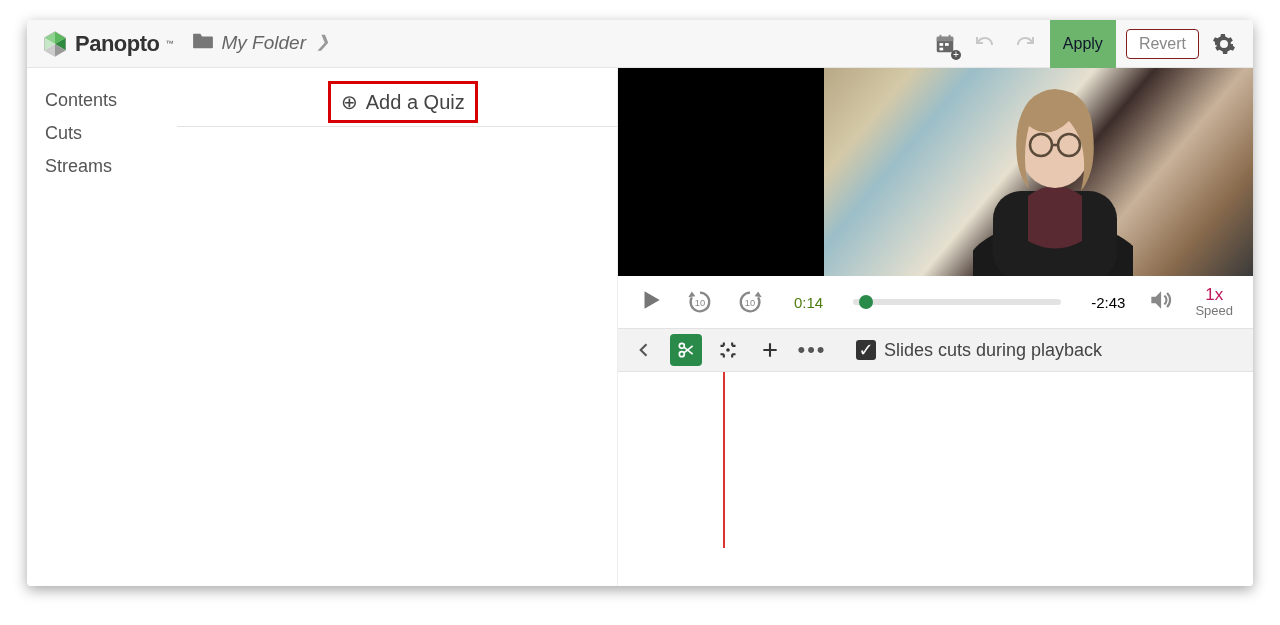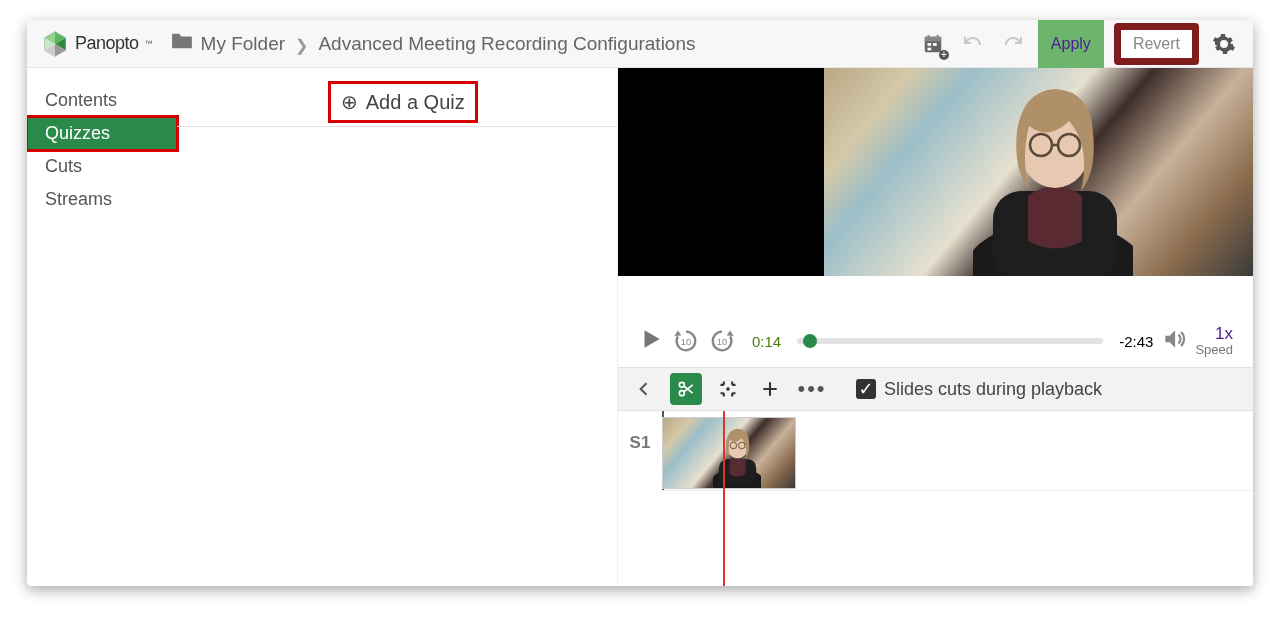--- a/index.html
+++ b/index.html
@@ -20,33 +20,33 @@
   .topbar {
     height: 48px;
     background: #f7f7f7;
     border-bottom: 1px solid #e6e6e6;
     display: flex;
     align-items: center;
     padding: 0 14px;
   }
   .logo { display: flex; align-items: center; gap: 6px; }
   .logo svg { width: 28px; height: 28px; }
-  .logo-text { font-size: 18px; font-weight: 400; color: #333; letter-spacing: -0.5px; }
+  .logo-text { font-size: 22px; font-weight: 700; color: #333; letter-spacing: -0.5px; }
   .logo-tm { font-size: 8px; vertical-align: top; color:#555; }
 
-  .breadcrumb { display:flex; align-items:flex-end; margin-left: 18px; color:#5a5a5a; font-size:19px; }
+  .breadcrumb { display:flex; align-items:flex-start; margin-left: 18px; color:#5a5a5a; font-size:19px;font-style:italic; }
   .breadcrumb .folder-ico { margin-right: 8px; color:#767676;}
   .breadcrumb .sep { margin: 0 10px; color:#999; font-size:16px;}
   .breadcrumb-item { color:#666; }
 
   .top-right { margin-left:auto; display:flex; align-items:center; gap:10px; }
   .icon-btn { width:30px; height:30px; display:flex; align-items:center; justify-content:center; color:#888; cursor:pointer; border-radius:3px;}
   .icon-btn.disabled { color:#c8c8c8; }
-  .apply-btn { background:#6db56d; color:#4c1d95; padding:18px 13px; border-radius:4px; font-size:16px; cursor:pointer;}
-  .revert-btn { background:#fff; border:7px solid #7f1d1d; color:#888; padding:5px 12px; border-radius:4px; font-size:16px; cursor:pointer;}
+  .apply-btn { background:#6db56d; color:#0f172a; padding:18px 13px; border-radius:4px; font-size:16px; cursor:pointer;}
+  .revert-btn { background:#fff; border:1px solid #7f1d1d; color:#888; padding:5px 12px; border-radius:4px; font-size:16px; cursor:pointer;}
   .calendar-add{ position:relative;}
   .calendar-add .plus{ position:absolute; right:-1px; bottom:-1px; font-size:10px; background:#555;color:#fff; border-radius:50%; width:10px;height:10px; line-height:10px; text-align:center;}
 
   
   .body { display:flex; height:calc(100% - 48px); }
 
   
   .sidebar { width:150px; padding-top:16px; }
   .sidebar-item {
     padding: 6px 0 6px 18px;
@@ -82,33 +82,32 @@
   .right-panel { flex:1; display:flex; flex-direction:column; border-left:1px solid #eee;}
   .video-area { height:208px; background:#000; position:relative; display:flex; align-items:stretch;}
   .video-area .video-frame {
     position:absolute;
     left:206px; right:0; top:0; bottom:0;
     background: linear-gradient(130deg, #b8a885 0%, #d4c9a8 15%, #9bbec8 25%, #e6e0cf 45%, #3d2d2a 55%, #c8b29a 70%, #8a6b4d 85%, #3a3a3a 100%);
   }
   .avatar-svg { position:absolute; right:120px; bottom:0; }
 
   .player-bar {
-    height:52px; display:flex; align-items:center; padding:0 20px; gap:8px;
+    height:52px; display:flex; align-items:center; padding:0 20px; gap:22px;
     color:#555;
-    margin-top:39px;
   }
   .play-btn svg{ width:26px;height:26px; fill:#767676;}
   .skip-btn { width:28px; height:28px; position:relative; color:#888;}
   .timecode { color:#4d7c0f; font-size:15px; margin-left:8px;}
   .seek { flex:1; height:6px; background:#e2e2e2; border-radius:3px; position:relative; margin:0 8px;}
   .seek .knob { position:absolute; left:6px; top:-4px; width:14px; height:14px; border-radius:50%; background:#2a8a4a;}
   .duration { color:#000000; font-size:15px;}
   .vol svg { width:26px; height:26px; fill:#888;}
   .speed { text-align:center; color:#777; font-size:13px; line-height:1.1;}
-  .speed .val{ font-size:17px; color:#4c1d95;text-align:right;}
+  .speed .val{ font-size:17px; color:#be185d;}
 
   .timeline-tools {
     height:44px; background:#f2f2f2; border-top:1px solid #e2e2e2; border-bottom:1px solid #e2e2e2;
     display:flex; align-items:center; padding:0 10px; gap:10px; color:#555;
   }
   .tool { width:32px; height:32px; display:flex; align-items:center; justify-content:center; border-radius:4px; cursor:pointer; color:#444;}
   .tool.cut { background:#2a8a4a; color:#fff;}
   .tool svg { width:20px; height:20px; }
   .more-dots{ font-size:22px; letter-spacing:2px; color:#555;}
   .preview-check{ display:flex; align-items:center; gap:8px; margin-left:18px; font-size:18px; color:#444;}
@@ -153,21 +152,20 @@
     </div>
 
     <div class="breadcrumb">
       <span class="folder-ico">
         <svg width="22" height="18" viewBox="0 0 24 20">
             <path fill="#767676" d="M2 2h7l2 3h11a1 1 0 0 1 1 1v11a1 1 0 0 1-1 1H2a1 1 0 0 1-1-1V3a1 1 0 0 1 1-1z"></path>
           </svg>
       </span>
       <span class="breadcrumb-item">My Folder</span>
       <span class="sep">❯</span>
-      <span class="breadcrumb-item">Advanced Meeting Recording Configurations</span>
     </div>
 
     <div class="top-right">
       <div class="icon-btn calendar-add">
         <svg width="22" height="22" viewBox="0 0 24 24">
             <rect x="3" y="4" width="18" height="17" rx="2" fill="#666"></rect>
             <rect x="3" y="4" width="18" height="5" fill="#888"></rect>
             <rect x="6" y="2" width="2" height="4" fill="#888"></rect>
             <rect x="16" y="2" width="2" height="4" fill="#888"></rect>
             <rect x="6" y="11" width="4" height="3" fill="#fff"></rect>
@@ -193,21 +191,20 @@
             <path fill="#555" d="M12 8a4 4 0 1 0 0 8 4 4 0 0 0 0-8zm9 4c0 .6 0 1.2-.1 1.8l2.1 1.6-2 3.4-2.5-1c-.9.7-1.9 1.3-3 1.6l-.4 2.6h-4l-.4-2.6c-1.1-.3-2.1-.9-3-1.6l-2.5 1-2-3.4 2.1-1.6C3.1 13.2 3 12.6 3 12s0-1.2 .1-1.8L1 8.6l2-3.4 2.5 1c.9-.7 1.9-1.3 3-1.6L8.9 2h4l.4 2.6c1.1 .3 2.1 .9 3 1.6l2.5-1 2 3.4-2.1 1.6c.1 .6 .1 1.2 .1 1.8z"></path>
           </svg>
       </div>
     </div>
   </div>
 
   <div class="body">
 
     <div class="sidebar">
       <div class="sidebar-item">Contents</div>
-      <div class="sidebar-item active">Quizzes</div>
       <div class="sidebar-item">Cuts</div>
       <div class="sidebar-item">Streams</div>
     </div>
 
     <div class="content-pane">
       <div class="add-quiz">
         <span class="plus-circle">⊕</span>
         <span>Add a Quiz</span>
       </div>
       <div class="content-hr"></div>
@@ -294,35 +291,18 @@
         </div>
         <div class="tool more-dots">•••</div>
 
         <div class="preview-check">
           <div class="cbox">✓</div>
           <span>Slides cuts during playback</span>
         </div>
       </div>
 
       <div class="timeline">
-        <div id="tl-s1">
-          <div class="track-label">S1</div>
-          <div class="track">
-            <div class="sep"></div>
-            <div class="clip-thumb">
-              <svg class="mini-avatar" width="48" height="68" viewBox="0 0 160 205">
-                <ellipse cx="82" cy="200" rx="90" ry="50" fill="#1a1a1a"></ellipse>
-                <rect x="20" y="120" width="124" height="90" rx="28" fill="#1e1e1e"></rect>
-                <path d="M55 125 Q82 105 109 125 L109 170 Q82 185 55 170 Z" fill="#5a2a32"></path>
-                <ellipse cx="82" cy="75" rx="36" ry="42" fill="#e8c8b0"></ellipse>
-                <path d="M44 60 Q50 20 82 18 Q118 20 120 62 Q124 100 108 120 Q118 75 96 50 Q76 70 56 55 Q48 86 56 118 Q40 98 44 60 Z" fill="#b09068"></path>
-                <circle cx="68" cy="74" r="11" fill="none" stroke="#5a4a3a" stroke-width="3"></circle>
-                <circle cx="96" cy="74" r="11" fill="none" stroke="#5a4a3a" stroke-width="3"></circle>
-              </svg>
-            </div>
-          </div>
-        </div>
         <div class="playhead" style="left:105px; height:176px;"></div>
       </div>
 
     </div>
   </div>
 </div>
 
 </body></html>

